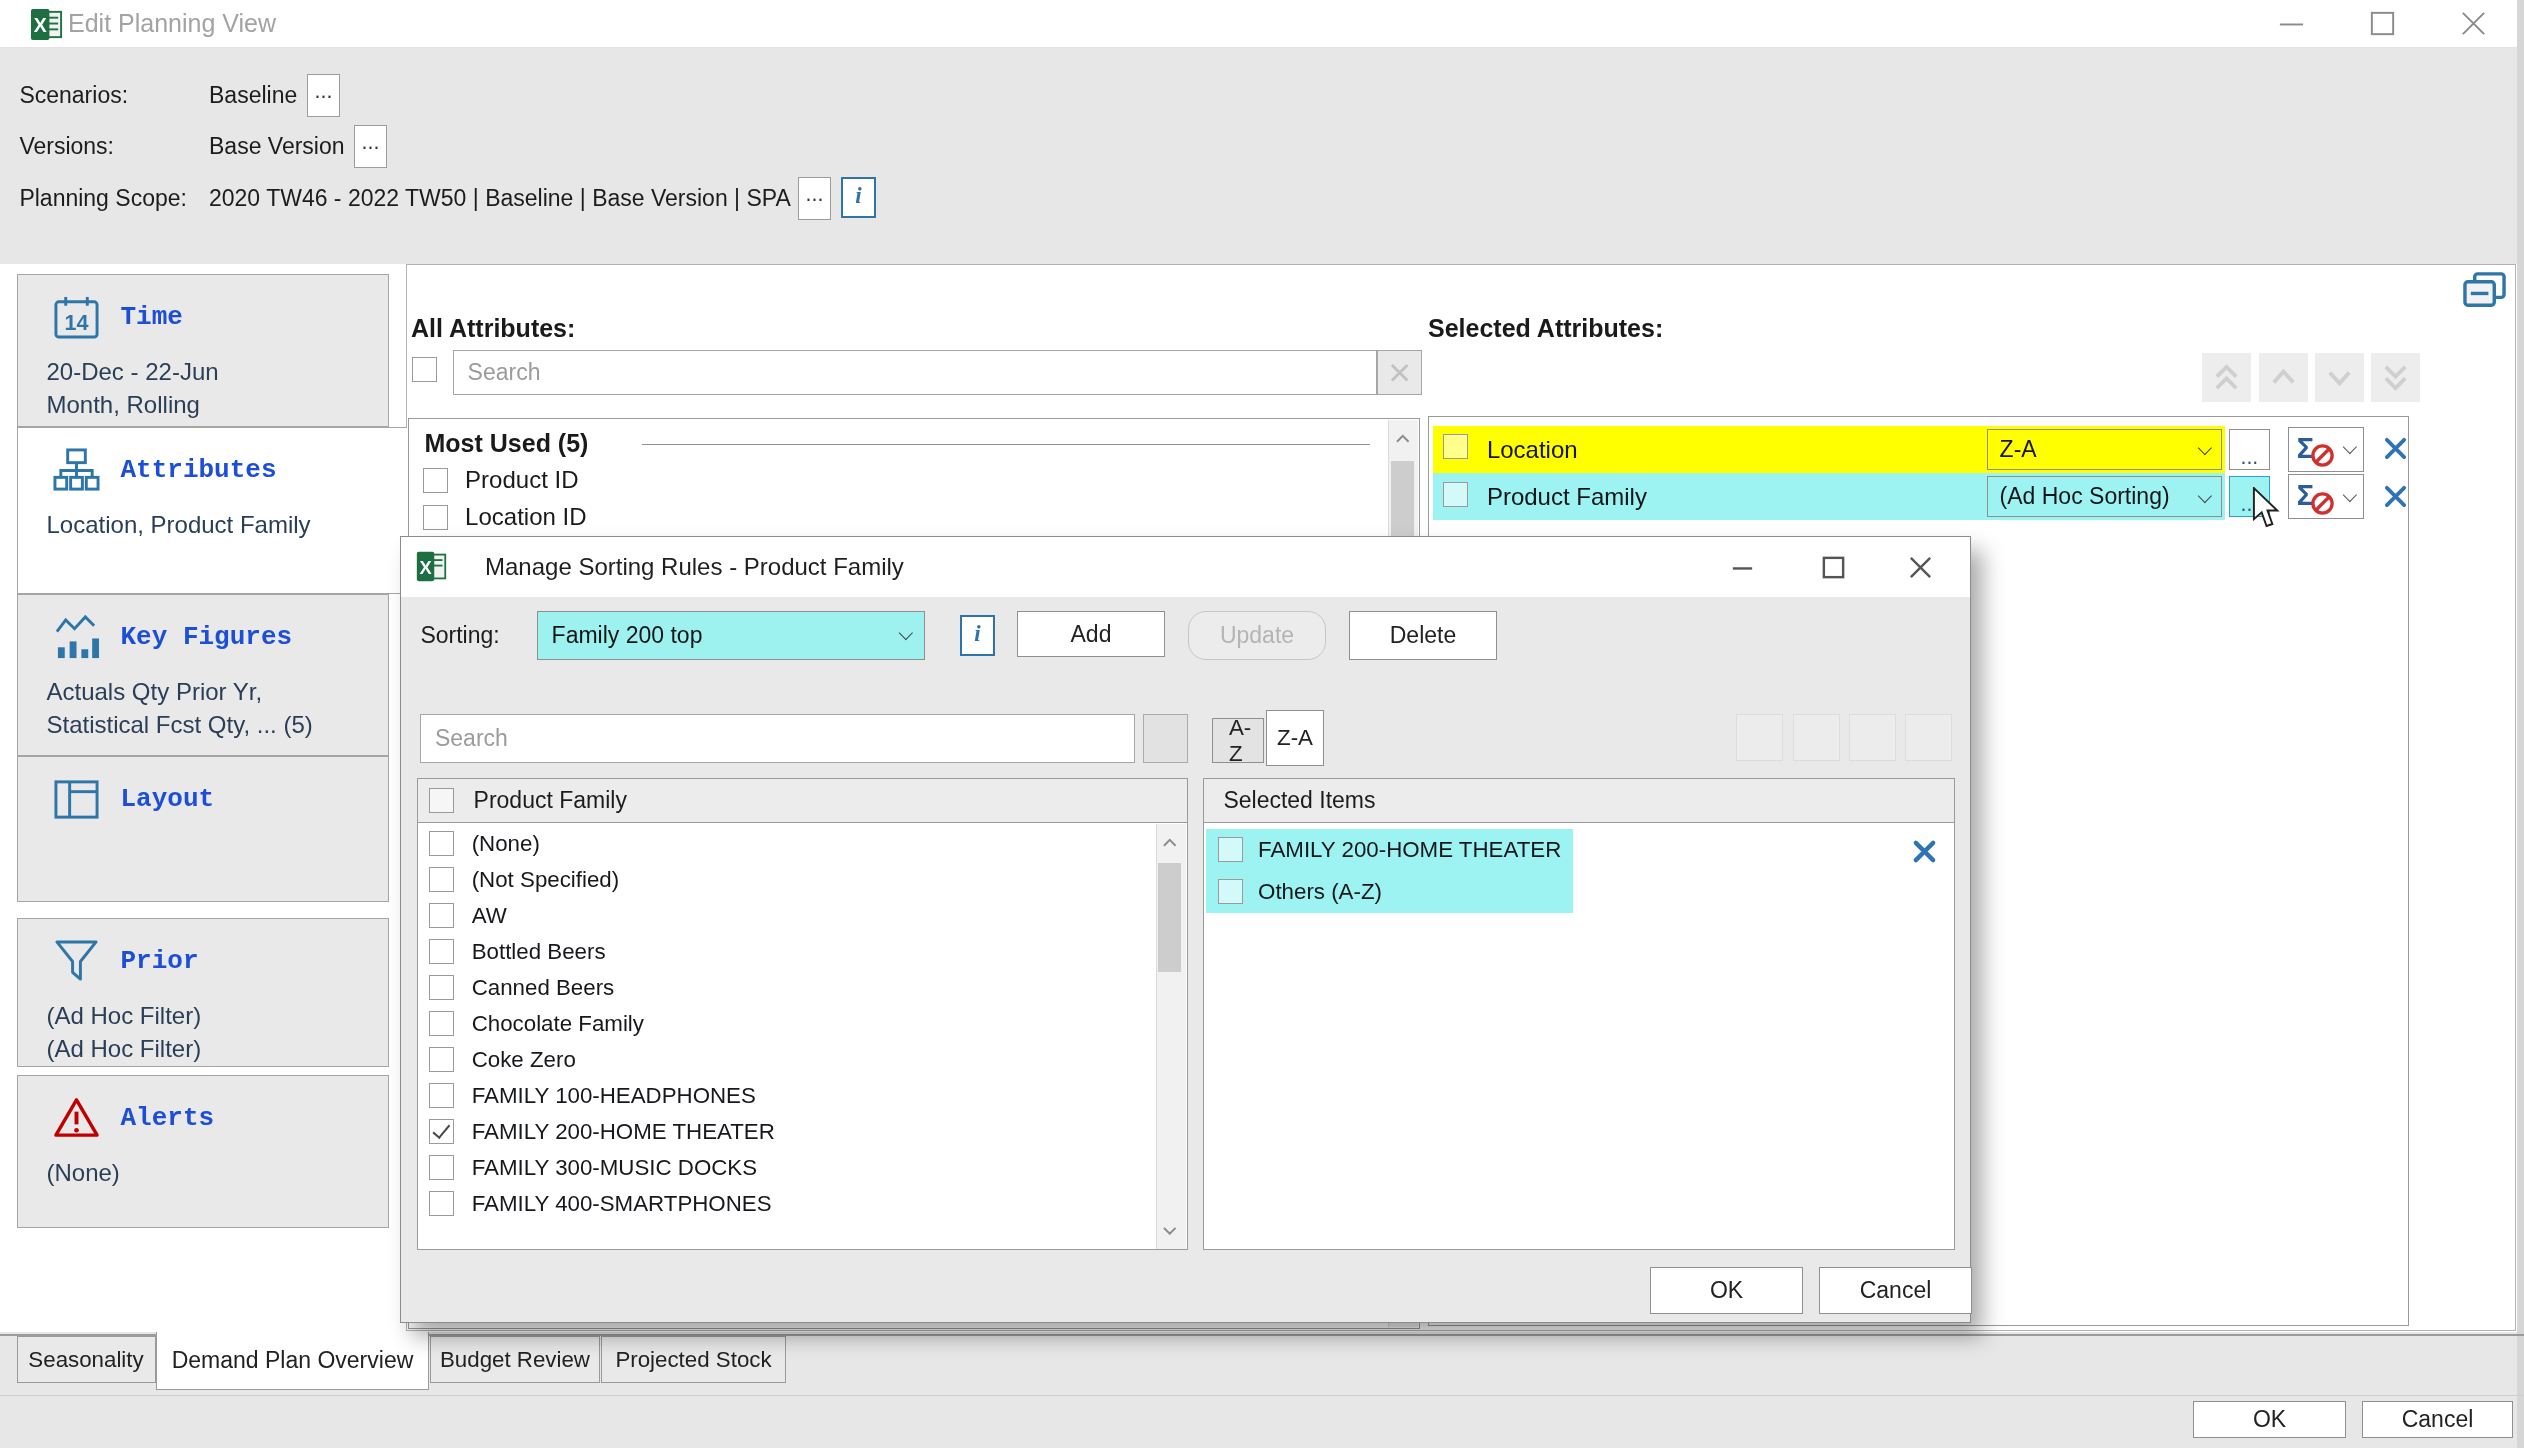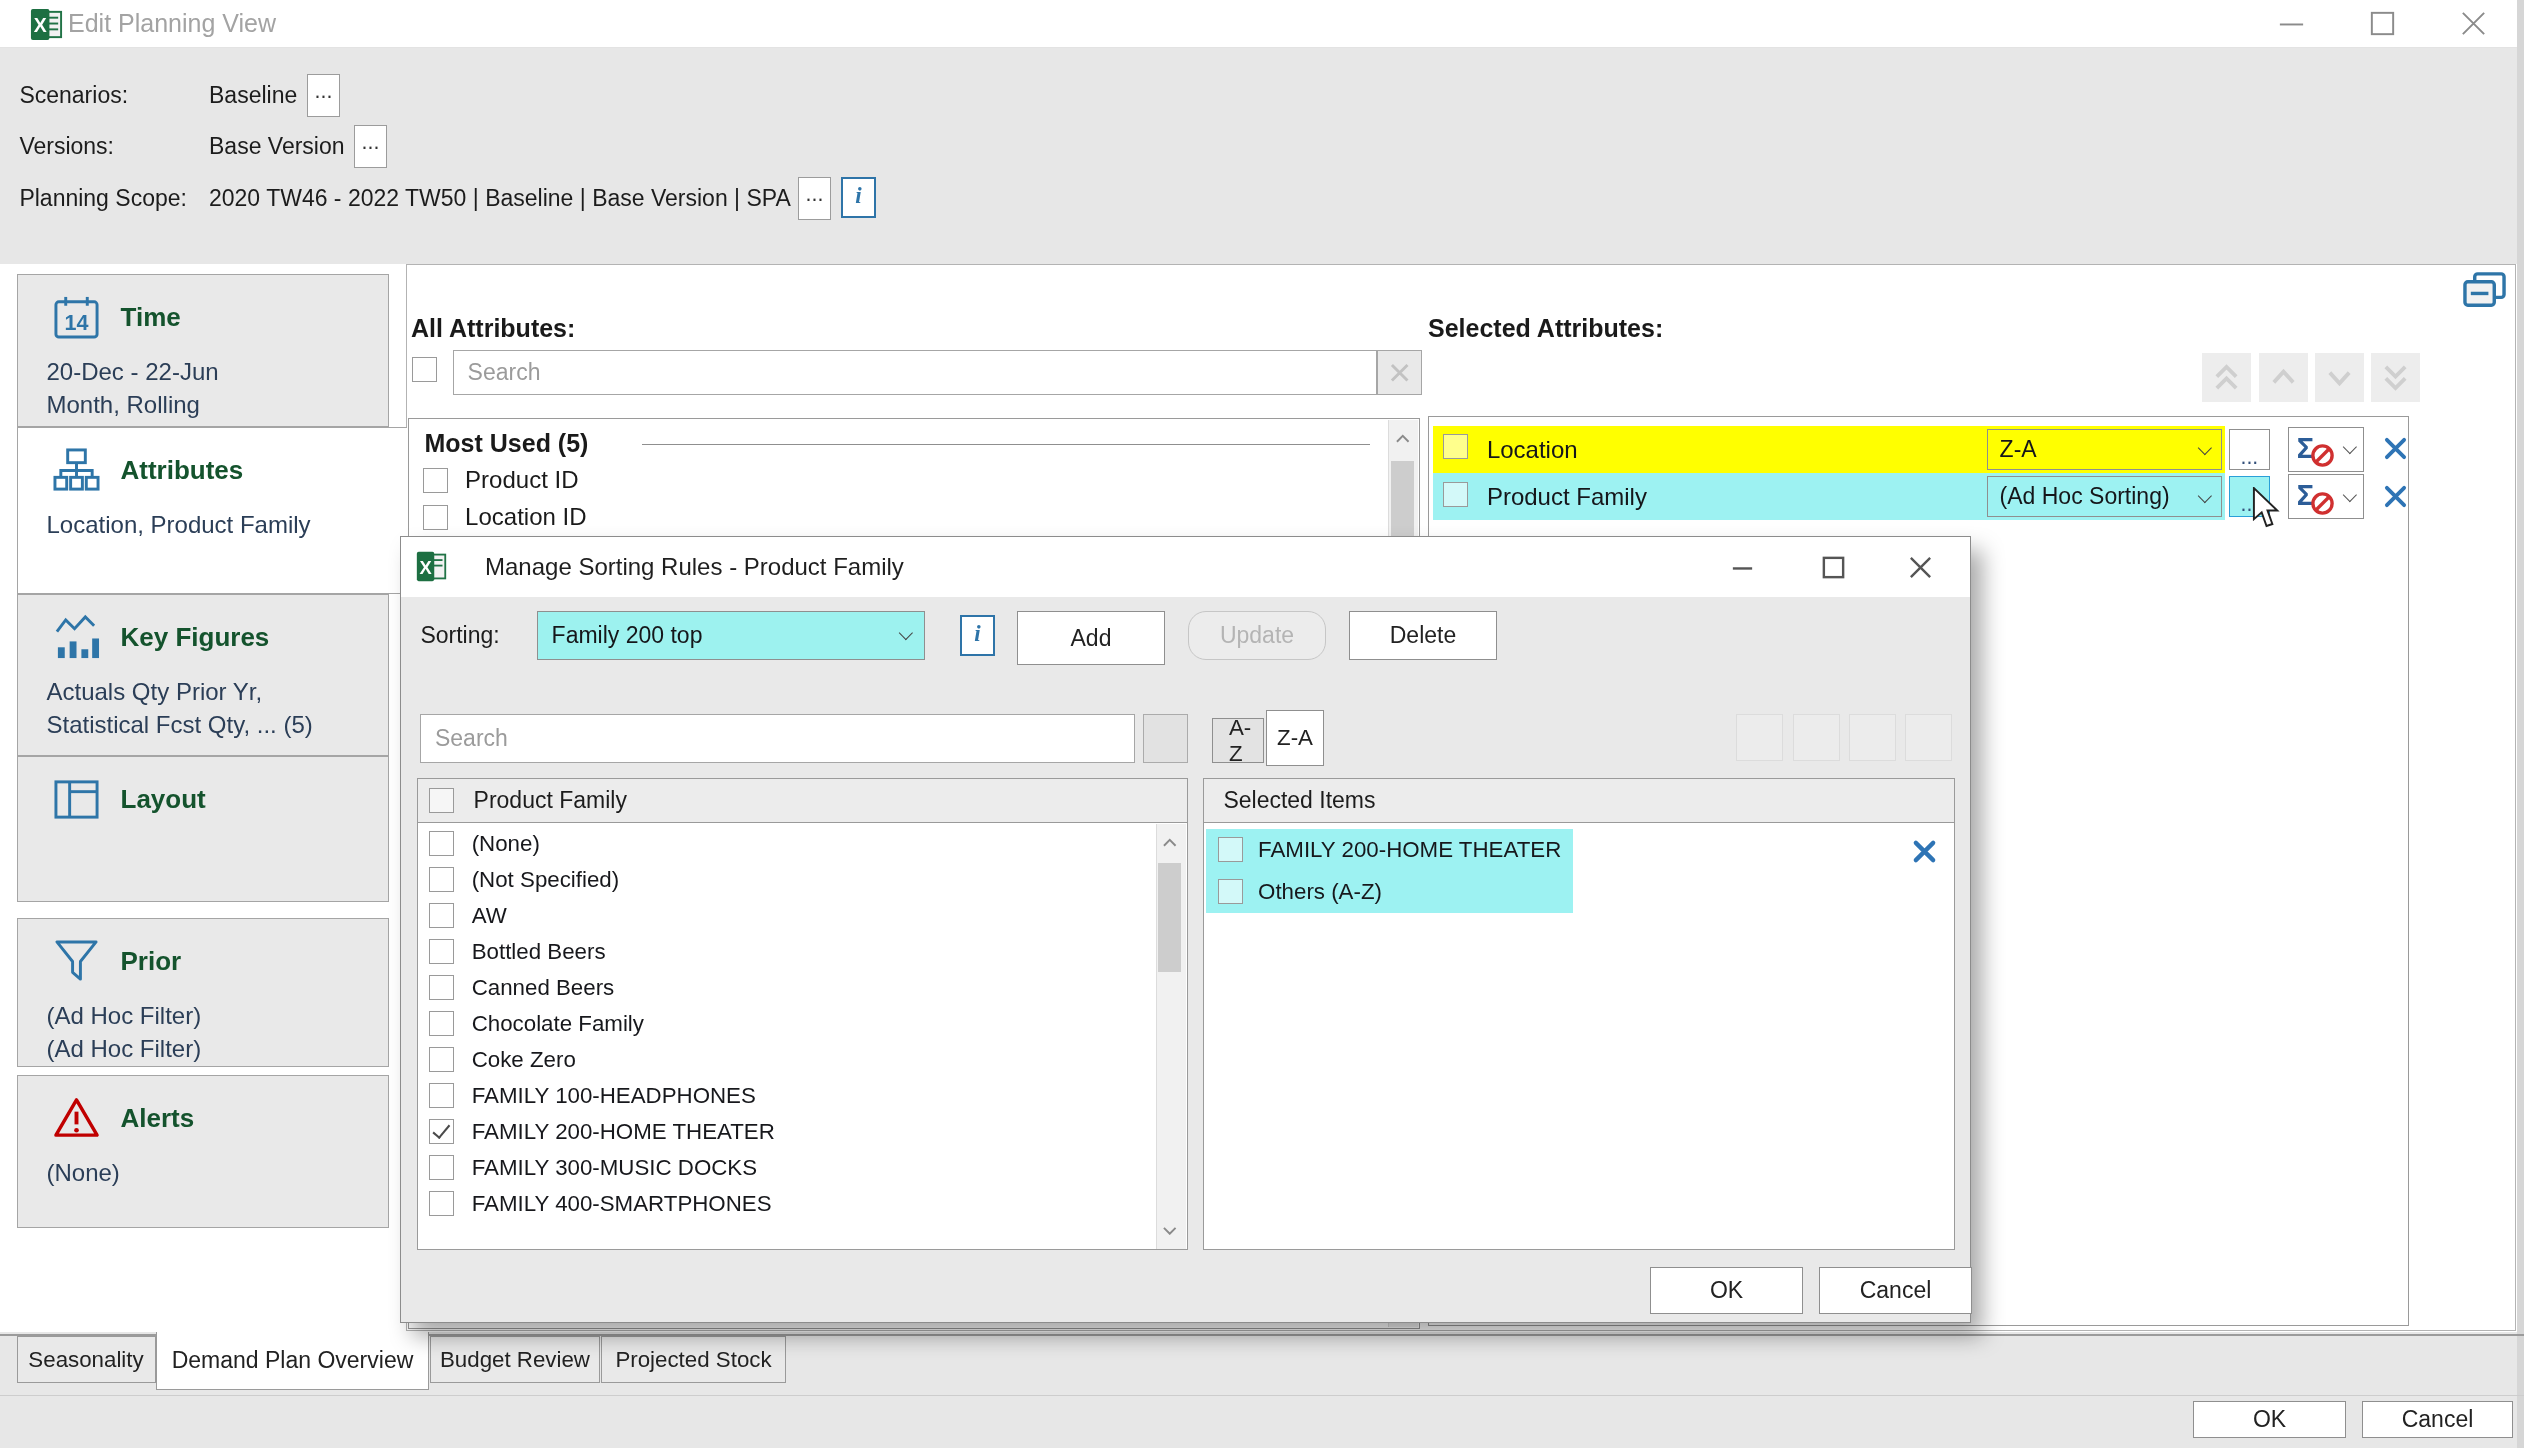--- a/index.html
+++ b/index.html
@@ -18,21 +18,21 @@
   .info-box{width:31px;height:37px;border:2.9px solid #2e74a8;color:#2e74a8;background:#fff;
             font-size:23px;font-weight:bold;text-align:center;line-height:33px;font-family:"Liberation Serif",serif;font-style:italic;}
   
   .content-bg{left:0;top:264px;width:2517px;height:1068px;background:#fff;}
   .panel{left:406px;top:264px;width:2108px;height:1065px;border:1px solid #b3b3b3;background:#fff;}
   .edge-strip{left:2517px;top:0;width:7.8px;height:1449px;background:#d6d6d6;}
   
   .card{left:16.5px;width:372px;background:#e9e9e9;border:1px solid #a5a5a5;box-sizing:border-box;}
   .card.active{background:#fff;border-right:none;width:390px;}
   .card .ic{position:absolute;left:35px;top:19.4px;width:47px;height:47px;}
-  .card .ctitle{position:absolute;left:103px;top:27px;font-weight:bold;font-size:26px;color:#14532d;}
+  .card .ctitle{position:absolute;left:103px;top:27px;font-weight:bold;font-size:26px;color:#1d4ed8;font-family:Liberation Mono, monospace;}
   .card .cdetail{position:absolute;left:29px;top:80px;font-size:24px;color:#2b3e57;line-height:33px;white-space:pre-line;}
   
   .cb{display:inline-block;width:23px;height:23px;border:1.9px solid #9a9a9a;background:rgba(255,255,255,.55);
       box-sizing:content-box;position:relative;flex:none;}
   .checked .cb::after{content:"";position:absolute;left:6.8px;top:1px;width:6.8px;height:14.6px;
       border:solid #4a4a4a;border-width:0 2.9px 2.9px 0;transform:rotate(40deg);}
   .btn{background:#fff;border:1px solid #8f8f8f;font-size:23px;color:#222;
        display:flex;align-items:center;justify-content:center;box-sizing:border-box;}
   .btn.disabled{background:#ececec;border-color:#c6c6c6;color:#b4b4b4;border-radius:18px;}
   .chev{display:inline-block;width:8.7px;height:8.7px;border:solid #444;border-width:0 1.9px 1.9px 0;transform:rotate(45deg);margin-top:-3.9px;}
@@ -363,21 +363,21 @@
           </svg>
       </span>
     </div>
 
     <span class="dlg-label" style="left:19.4px;top:85px;">Sorting:</span>
     <span class="ddl-cyan" style="left:136px;top:74px;width:388px;height:49px;line-height:47px;">
       <span>Family 200 top</span>
       <span class="chev" style="top:19.4px;"></span>
     </span>
     <span class="info-box" style="position:absolute;left:559px;top:78px;">i</span>
-    <span class="btn" style="position:absolute;left:616px;top:74px;width:148px;height:54px;">Add</span>
+    <span class="btn" style="position:absolute;left:616px;top:74px;width:148px;height:46px;">Add</span>
     <span class="btn disabled" style="position:absolute;left:787px;top:74px;width:138px;height:49px;">Update</span>
     <span class="btn" style="position:absolute;left:948px;top:74px;width:148px;height:49px;">Delete</span>
 
     <input class="searchbox" style="position: absolute; left: 19.4px; top: 177px; width: 715px; height: 49px;" placeholder="Search">
     <span style="position:absolute;left:742px;top:177px;width:45px;height:49px;background:#e2e2e2;border:1px solid #ababab;box-sizing:border-box;"></span>
 
     <span class="azbtn" style="left:811px;top:181px;width:52px;height:45px;background:#e3e3e3;padding-left:16px;">A-Z</span>
     <span class="azbtn" style="left:865px;top:173px;width:58px;height:56px;background:#fff;">Z-A</span>
 
     <span style="position:absolute;left:1335px;top:177px;width:47px;height:47px;background:#ececec;border:1px solid #dcdcdc;box-sizing:border-box;"></span>

